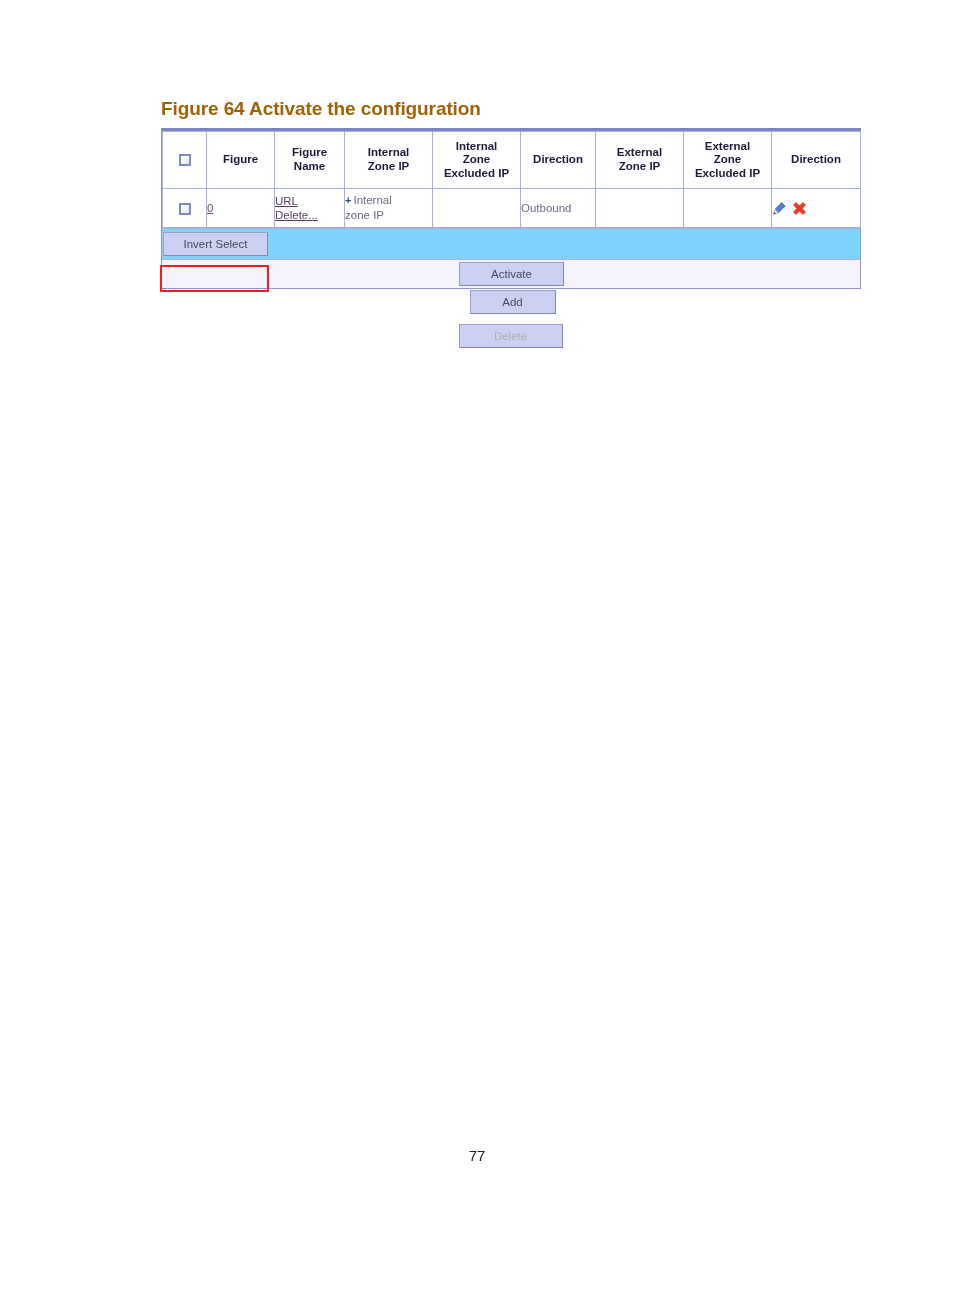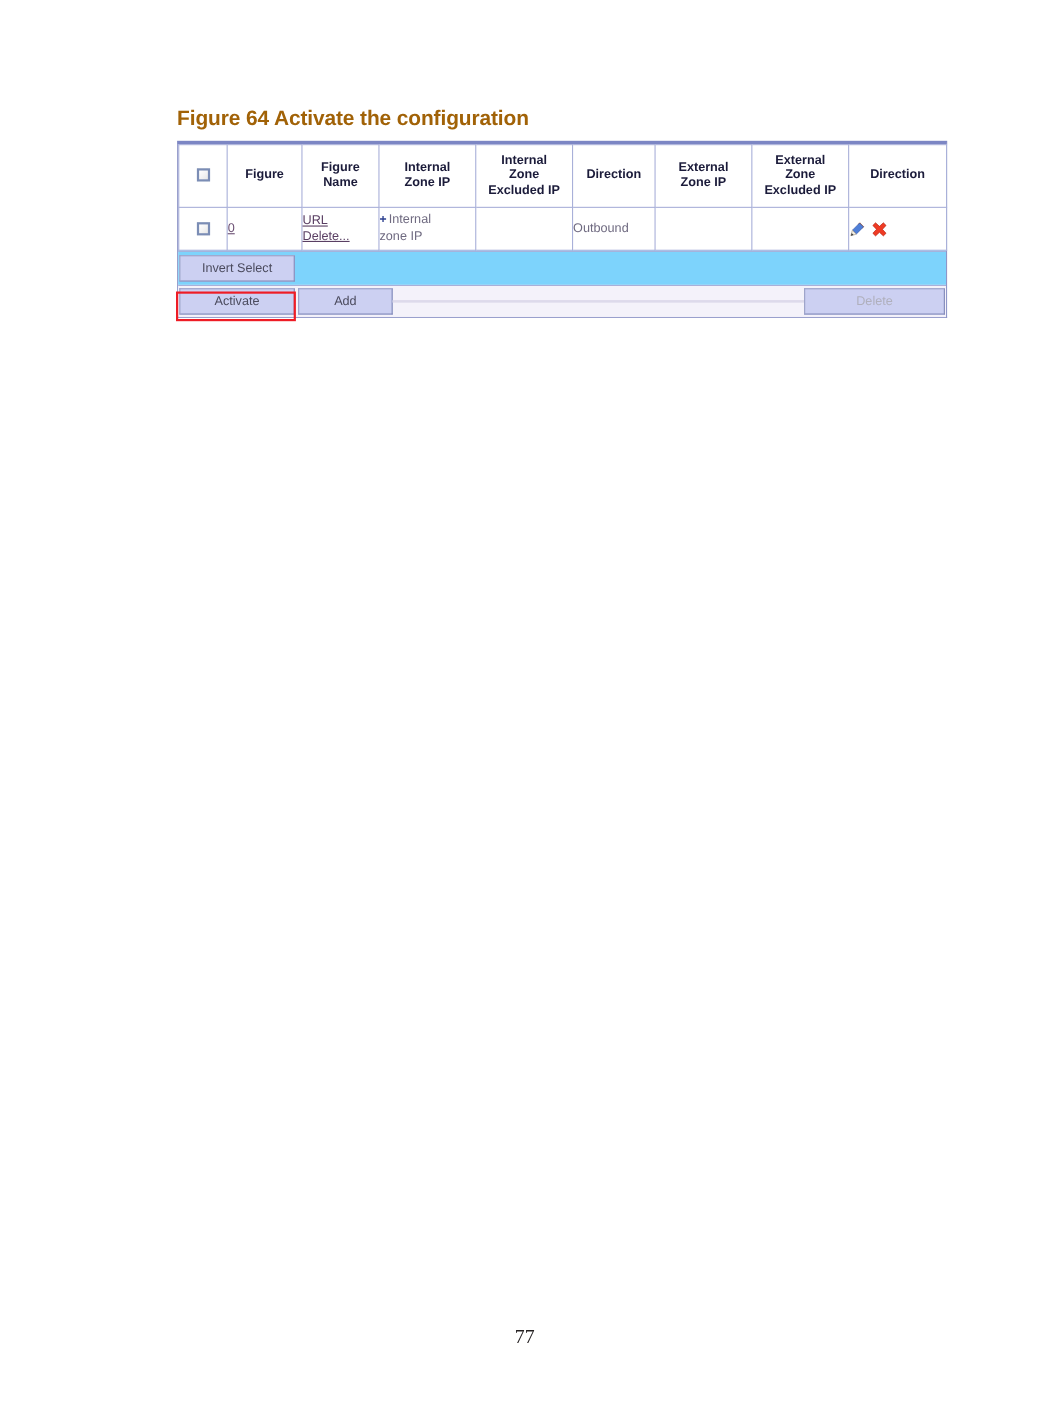--- a/index.html
+++ b/index.html
@@ -112,42 +112,42 @@
   .op-icons { display: flex; align-items: center; gap: 5px; }
   .ico { display: inline-block; line-height: 0; }
 
   
   .btnrow {
     border-top: 1px solid #a9b0d9;
     display: flex;
     align-items: stretch;
     background: #7dd3fc;
   }
-  .btnrow.r2 { background: #f4f2fa; }
+  .btnrow.r2 { background: #f4f2fa; flex-direction: column; }
 
   .btn {
     box-sizing: border-box;
     background: #ccd0f2;
     border: 1px solid #9aa0c6;
     border-right-color: #8088b8;
     border-bottom-color: #8088b8;
     color: #4b4b5e;
     font-size: 11.5px;
     font-family: "Liberation Sans", sans-serif;
     text-align: center;
     line-height: 22px;
     height: 24px;
     cursor: default;
     white-space: nowrap;
   }
   .btn.invert { width: 105px; margin: 3px 0 3px 1px; }
   .btn.activate { width: 105px; margin: 2px 0 2px 1px; }
   .btn.add { width: 86px; margin: 2px 0 2px 3px; }
   .btn.delete {
-    width: 128px;
+    width: 104px;
     margin: 2px 1px 2px 0;
     color: #b0b0bd;
   }
   .spacer-row1 { flex: 1; }
   .spacer-row2 { flex: 1; background: #f4f2fa; border-top:1px solid #d6d2e6; border-bottom:1px solid #d6d2e6; margin:2px 0;}
 
   .row1 { height: 30px; align-items: center; }
   .row2 { height: 28px; align-items: center; position: relative; }
 
   
@@ -161,24 +161,24 @@
     box-sizing: border-box;
     pointer-events: none;
     z-index: 20;
   }
 
   
   .page-no {
     position: absolute;
     left: 0;
     right: 0;
-    top: 1205px;
+    top: 1147px;
     text-align: center;
-    font-family: Liberation Serif, serif;
-    font-size: 18px;
+    font-family: Liberation Sans, sans-serif;
+    font-size: 15px;
     color: #231f20;
   }
 </style>
 </head>
 <body>
 
 <div class="fig-caption">Figure 64 Activate the configuration</div>
 
 <div class="shot">
 

